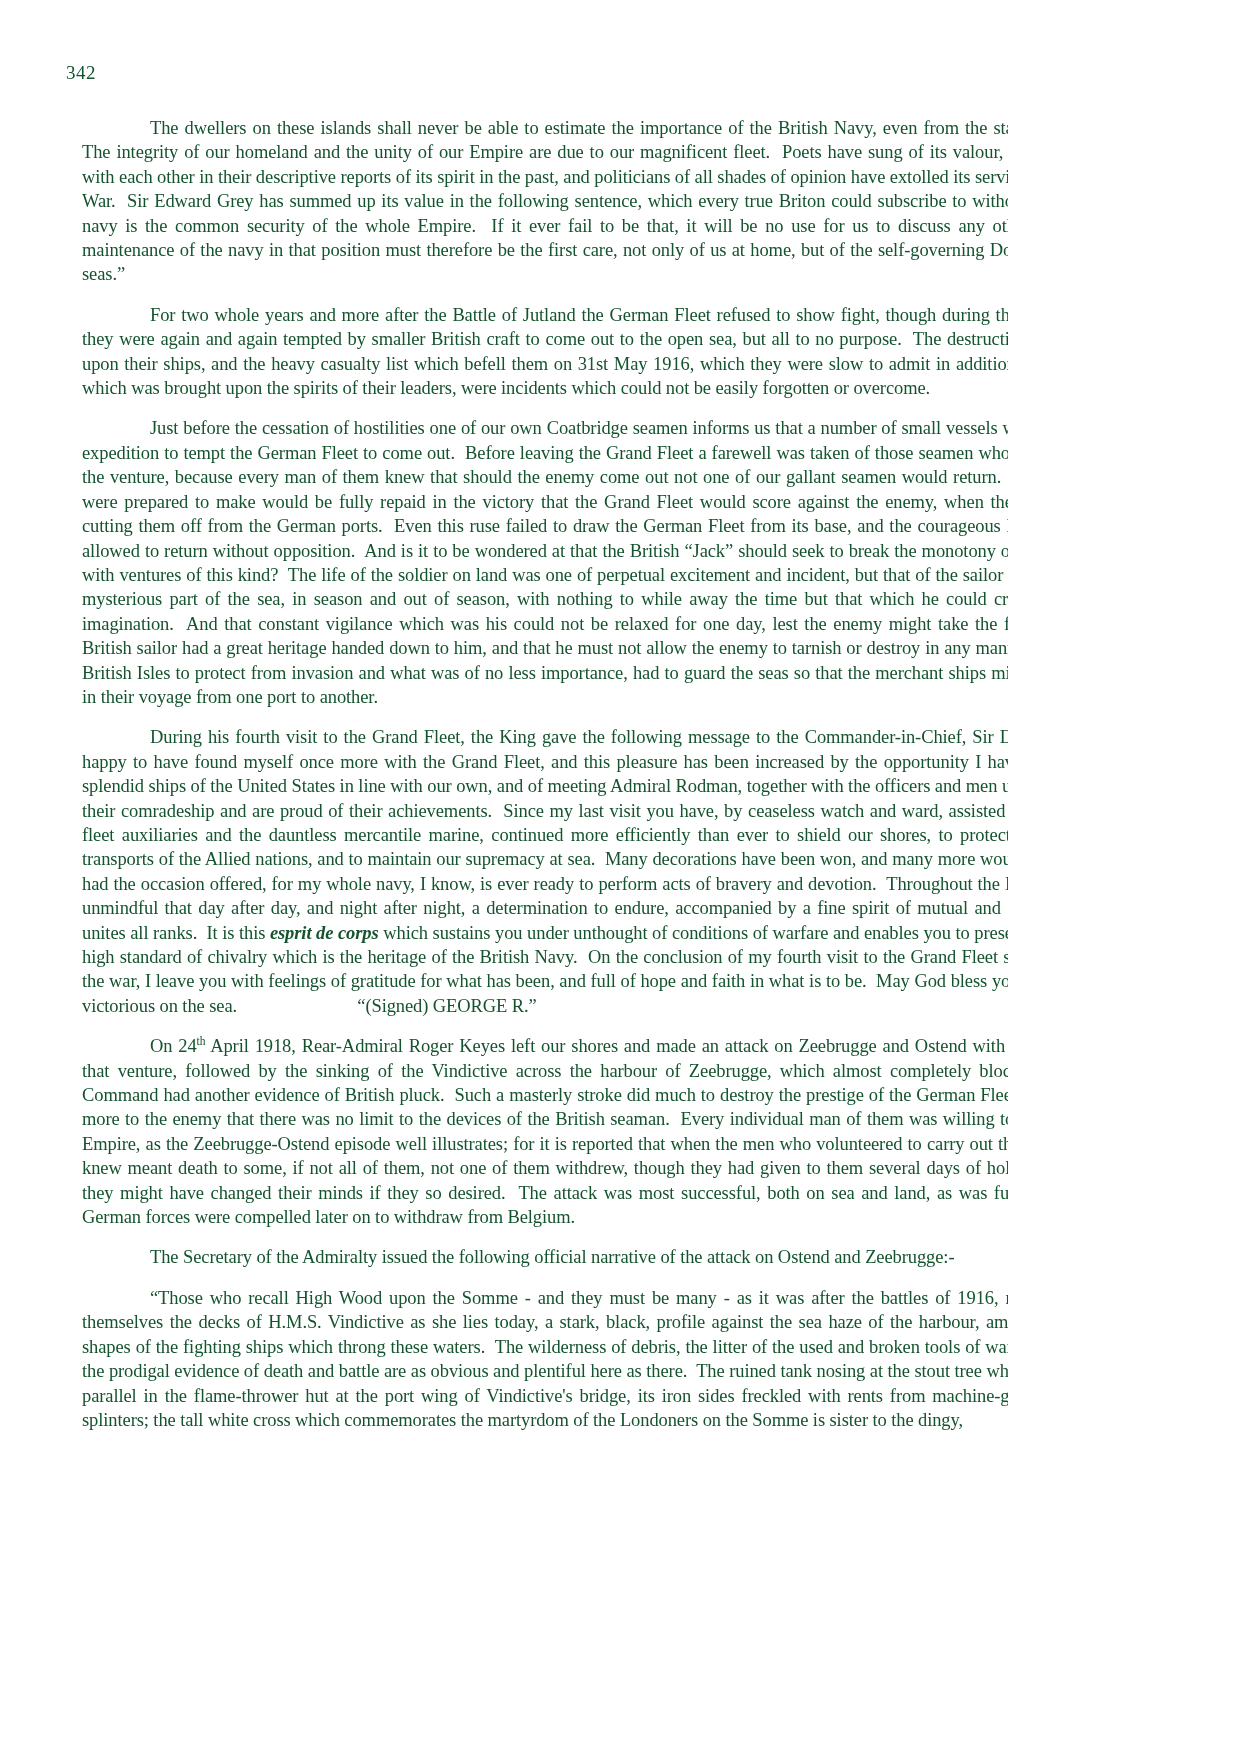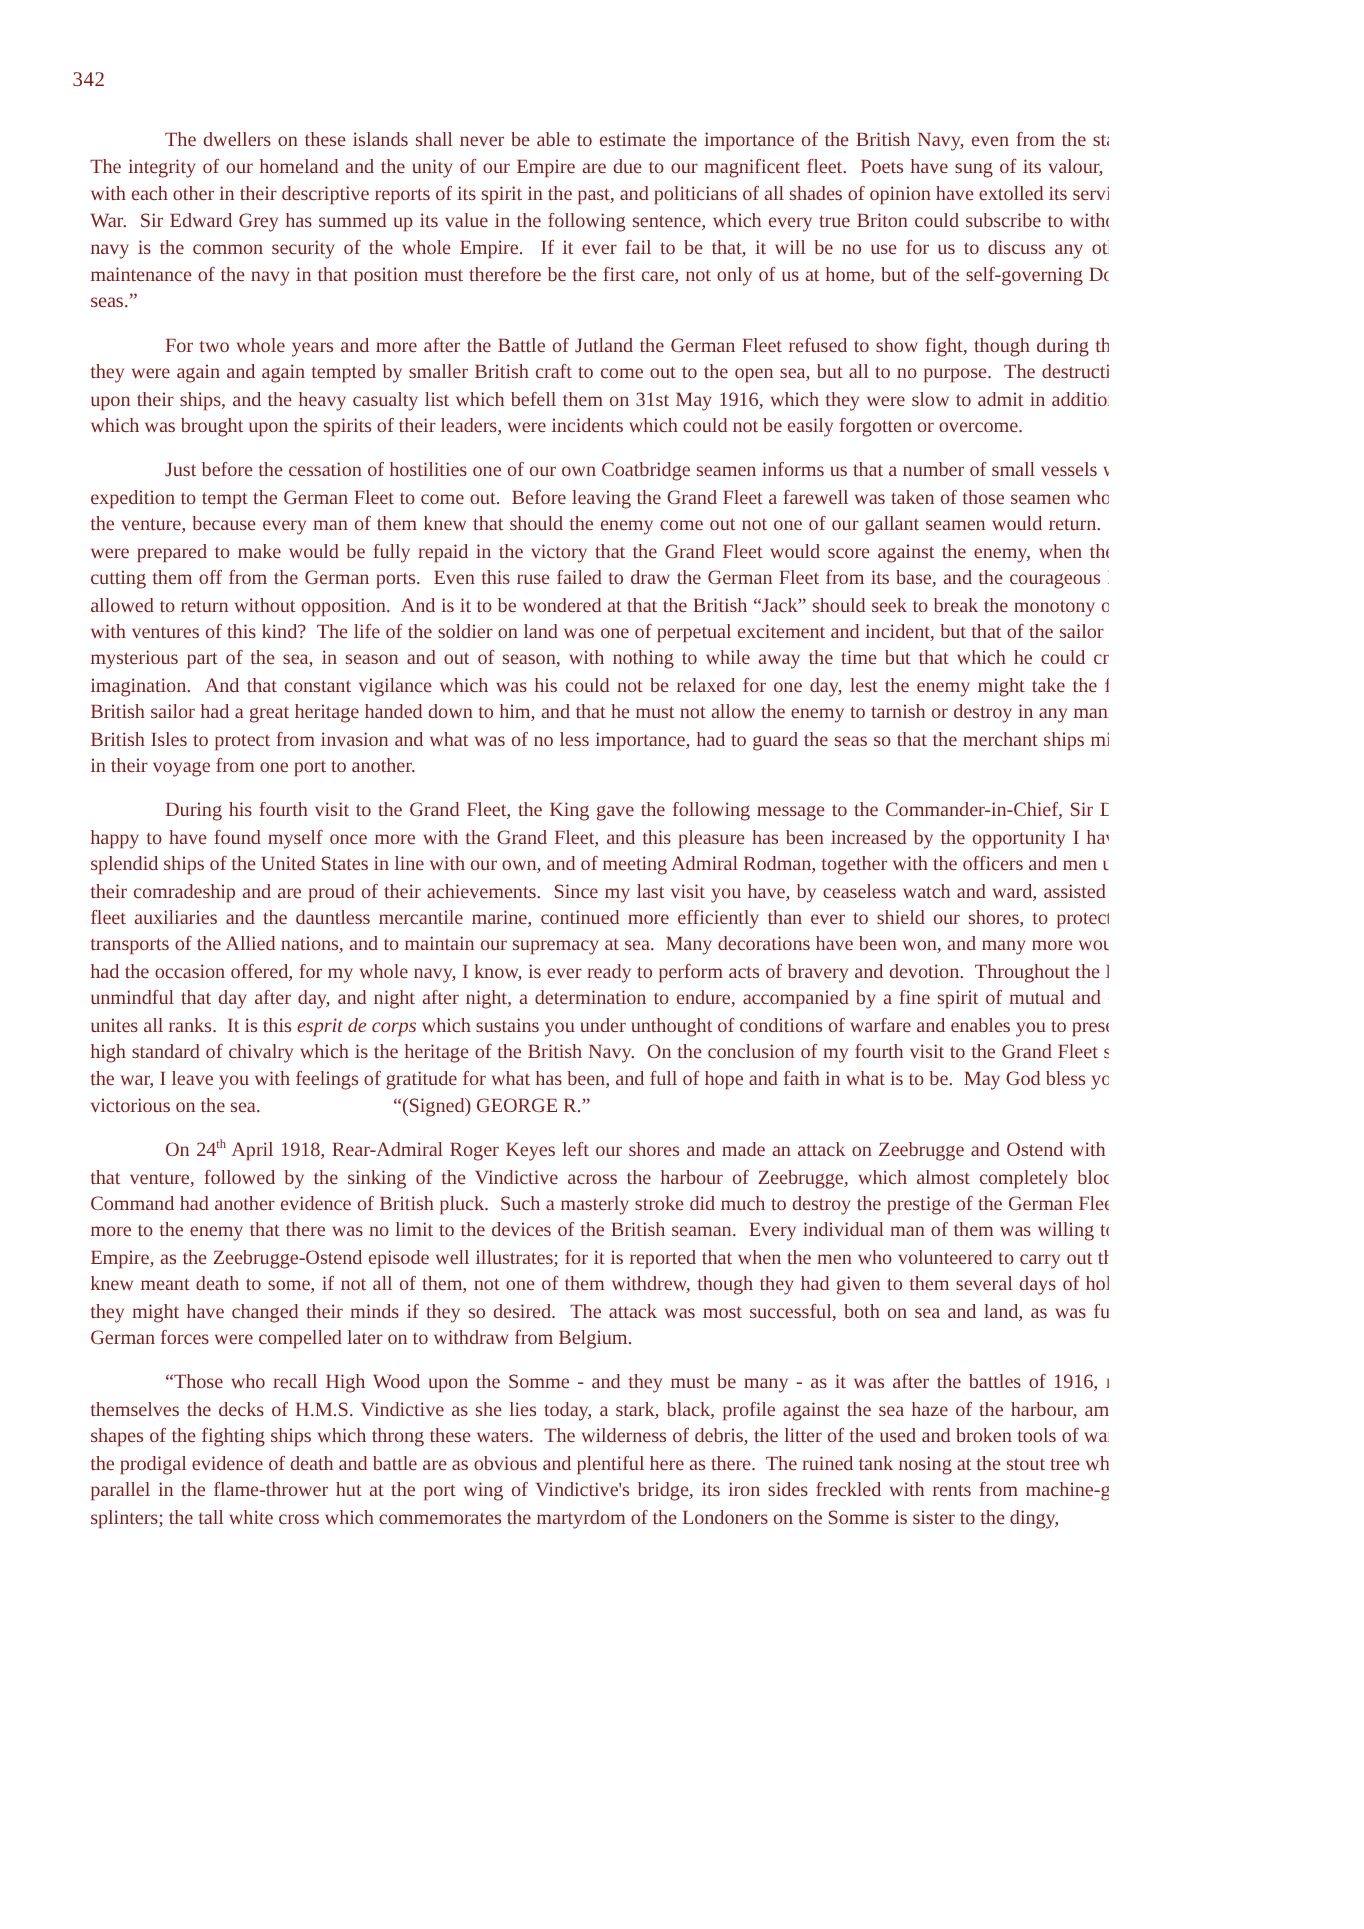--- a/index.html
+++ b/index.html
@@ -5,21 +5,21 @@
   html, body {
     margin: 0;
     padding: 0;
     background: #ffffff;
   }
   .page {
     position: relative;
     width: 1008px;
     height: 1754px;
     background: #ffffff;
-    color: #7f1d1d;
+    color: #14532d;
     font-family: "Liberation Serif", "DejaVu Serif", serif;
     overflow: hidden;
     box-sizing: border-box;
   }
   .page-header {
     position: relative;
     padding-top: 62px;
     height: 38px;
   }
   .page-number {
@@ -44,20 +44,21 @@
     text-align: justify;
     letter-spacing: -0.1px;
   }
   .para {
     margin: 16px;
     text-indent: 68px;
     white-space: pre-wrap;
   }
   .para em {
     font-style: italic;
+    font-weight: bold;
   }
   .signature {
     display: inline-block;
     margin-left: 6.5em;
     text-indent: 0;
   }
   sup.ordinal {
     font-size: 0.62em;
     vertical-align: super;
     line-height: 0;
@@ -77,18 +78,19 @@
     <p class="para"><span>The dwellers on these islands shall never be able to estimate the importance of the British Navy, even from the standpoint of security.  The integrity of our homeland and the unity of our Empire are due to our magnificent fleet.  Poets have sung of its valour, historians have vied with each other in their descriptive reports of its spirit in the past, and politicians of all shades of opinion have extolled its services during the Great War.  Sir Edward Grey has summed up its value in the following sentence, which every true Briton could subscribe to without hesitation:  “The navy is the common security of the whole Empire.  If it ever fail to be that, it will be no use for us to discuss any other subject, and the maintenance of the navy in that position must therefore be the first care, not only of us at home, but of the self-governing Dominions beyond the seas.”</span></p>
 
     <p class="para"><span>For two whole years and more after the Battle of Jutland the German Fleet refused to show fight, though during that period of interval they were again and again tempted by smaller British craft to come out to the open sea, but all to no purpose.  The destruction which was made upon their ships, and the heavy casualty list which befell them on 31st May 1916, which they were slow to admit in addition to the humiliation, which was brought upon the spirits of their leaders, were incidents which could not be easily forgotten or overcome.</span></p>
 
     <p class="para"><span>Just before the cessation of hostilities one of our own Coatbridge seamen informs us that a number of small vessels were sent forth on an expedition to tempt the German Fleet to come out.  Before leaving the Grand Fleet a farewell was taken of those seamen who were to take part in the venture, because every man of them knew that should the enemy come out not one of our gallant seamen would return.  But the sacrifice all were prepared to make would be fully repaid in the victory that the Grand Fleet would score against the enemy, when they had succeeded in cutting them off from the German ports.  Even this ruse failed to draw the German Fleet from its base, and the courageous British seamen were allowed to return without opposition.  And is it to be wondered at that the British “Jack” should seek to break the monotony of life now and again with ventures of this kind?  The life of the soldier on land was one of perpetual excitement and incident, but that of the sailor was shut up in some mysterious part of the sea, in season and out of season, with nothing to while away the time but that which he could create out of his own imagination.  And that constant vigilance which was his could not be relaxed for one day, lest the enemy might take the fleet unawares.  The British sailor had a great heritage handed down to him, and that he must not allow the enemy to tarnish or destroy in any manner.  He had also the British Isles to protect from invasion and what was of no less importance, had to guard the seas so that the merchant ships might not be disturbed in their voyage from one port to another.</span></p>
 
     <p class="para"><span>During his fourth visit to the Grand Fleet, the King gave the following message to the Commander-in-Chief, Sir David Beatty:  “I am happy to have found myself once more with the Grand Fleet, and this pleasure has been increased by the opportunity I have had of seeing the splendid ships of the United States in line with our own, and of meeting Admiral Rodman, together with the officers and men under him.  We value their comradeship and are proud of their achievements.  Since my last visit you have, by ceaseless watch and ward, assisted by the indefatigable fleet auxiliaries and the dauntless mercantile marine, continued more efficiently than ever to shield our shores, to protect the commerce and transports of the Allied nations, and to maintain our supremacy at sea.  Many decorations have been won, and many more would have been gained had the occasion offered, for my whole navy, I know, is ever ready to perform acts of bravery and devotion.  Throughout the Empire we are never unmindful that day after day, and night after night, a determination to endure, accompanied by a fine spirit of mutual and cheerful confidence, unites all ranks.  It is this </span><em>esprit de corps</em><span> which sustains you under unthought of conditions of warfare and enables you to preserve untarnished that high standard of chivalry which is the heritage of the British Navy.  On the conclusion of my fourth visit to the Grand Fleet since the outbreak of the war, I leave you with feelings of gratitude for what has been, and full of hope and faith in what is to be.  May God bless you and keep you ever victorious on the sea.</span><span class="signature">“(Signed) GEORGE R.”</span></p>
 
     <p class="para"><span>On 24</span><sup class="ordinal">th</sup><span> April 1918, Rear-Admiral Roger Keyes left our shores and made an attack on Zeebrugge and Ostend with marked success.  In that venture, followed by the sinking of the Vindictive across the harbour of Zeebrugge, which almost completely blocked it, the German Command had another evidence of British pluck.  Such a masterly stroke did much to destroy the prestige of the German Fleet, for it proved once more to the enemy that there was no limit to the devices of the British seaman.  Every individual man of them was willing to risk his life for the Empire, as the Zeebrugge-Ostend episode well illustrates; for it is reported that when the men who volunteered to carry out the venture, which all knew meant death to some, if not all of them, not one of them withdrew, though they had given to them several days of holiday, by which time they might have changed their minds if they so desired.  The attack was most successful, both on sea and land, as was fully shown when the German forces were compelled later on to withdraw from Belgium.</span></p>
 
+    <p class="para"><span>The Secretary of the Admiralty issued the following official narrative of the attack on Ostend and Zeebrugge:-</span></p>
 
     <p class="para"><span>“Those who recall High Wood upon the Somme - and they must be many - as it was after the battles of 1916, may easily figure to themselves the decks of H.M.S. Vindictive as she lies today, a stark, black, profile against the sea haze of the harbour, amid the stripped, trim shapes of the fighting ships which throng these waters.  The wilderness of debris, the litter of the used and broken tools of war, the lavish ruin and the prodigal evidence of death and battle are as obvious and plentiful here as there.  The ruined tank nosing at the stout tree which stopped it has its parallel in the flame-thrower hut at the port wing of Vindictive's bridge, its iron sides freckled with rents from machine-gun bullets and shell splinters; the tall white cross which commemorates the martyrdom of the Londoners on the Somme is sister to the dingy,</span></p>
 
   </div>
 
 </div>
 
 </body></html>

